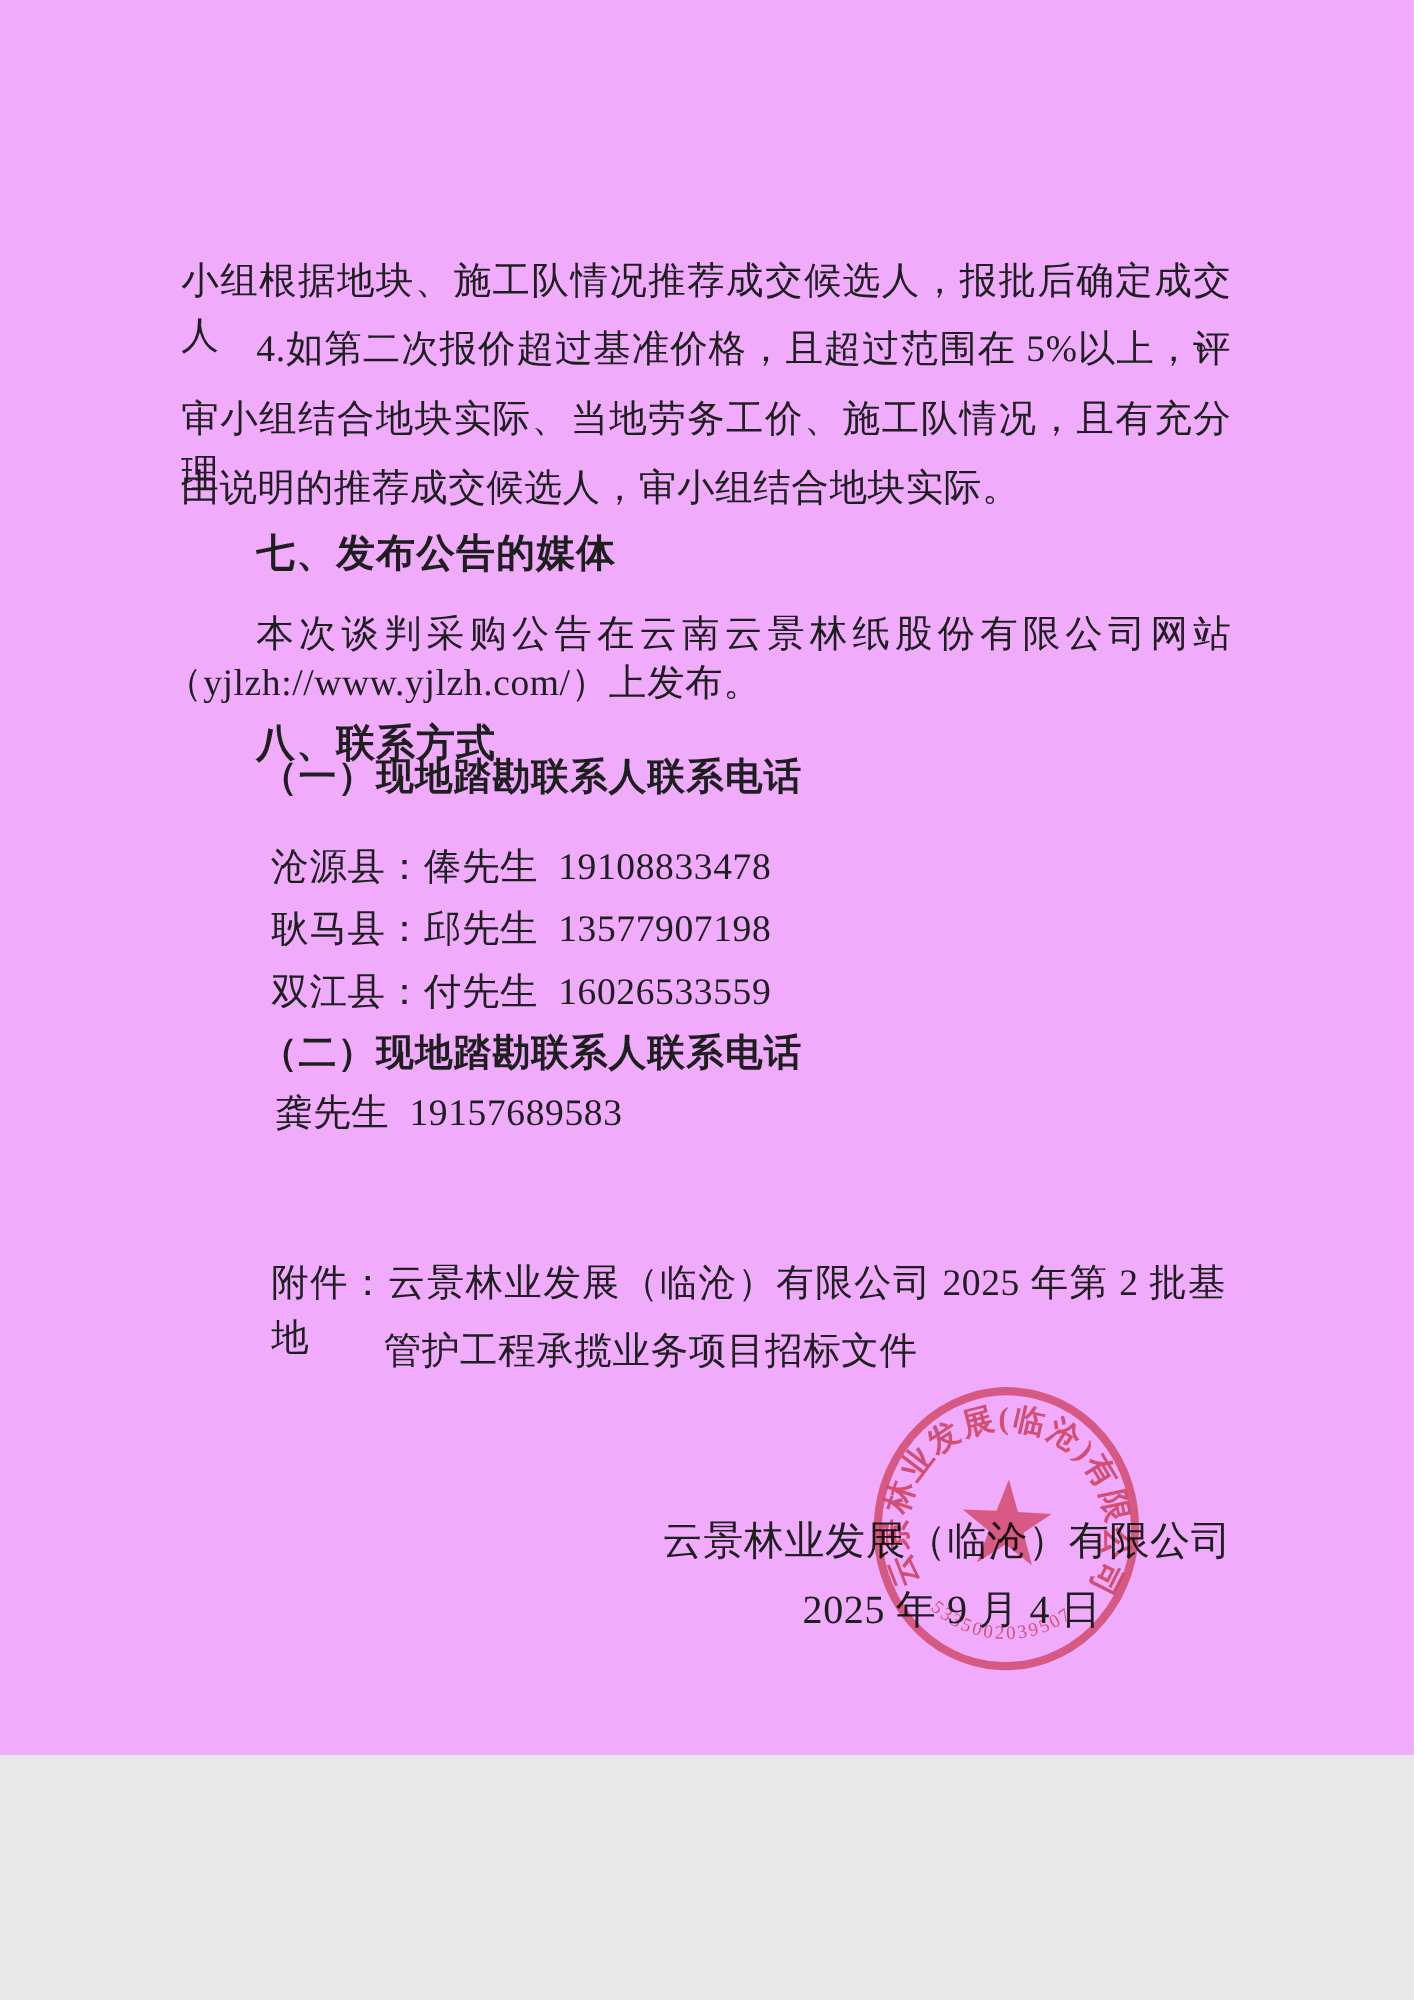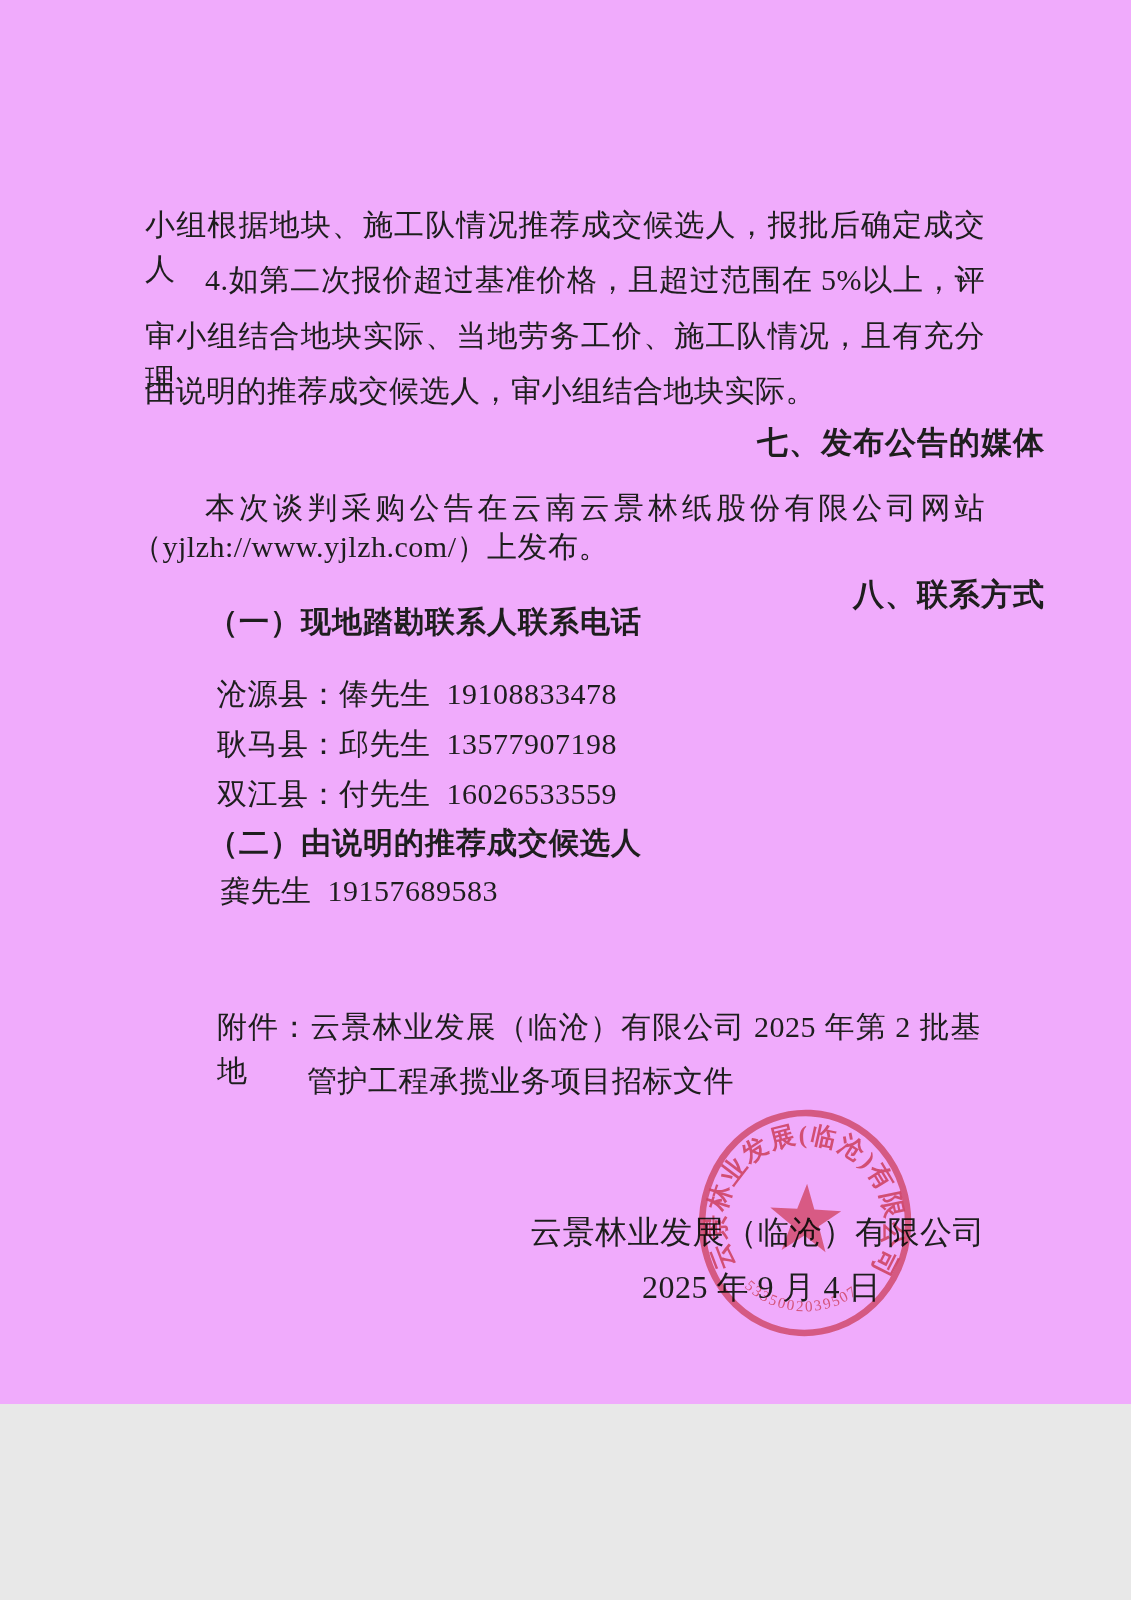--- a/index.html
+++ b/index.html
@@ -23,21 +23,20 @@
   .full{
     text-align:justify;
     text-align-last:justify;
   }
   .indent2{ padding-left:60px; box-sizing:border-box; }
   .heading{
     font-family:"Liberation Sans","DejaVu Sans",sans-serif;
     font-weight:bold;
     font-size:31px;
     letter-spacing:1px;
-    text-align:right;
   }
   .subheading{
     font-weight:bold;
     letter-spacing:1px;
   }
   .ws-pre{ white-space:pre; }
   .signature{ font-size:32px; }
   .footer{
     font-size:27px;
     letter-spacing:2px;
@@ -73,21 +72,21 @@
   <div class="line full indent2" style="top:486px">本次谈判采购公告在云南云景林纸股份有限公司网站</div>
   <div class="line" style="top:525px;left:132px">（yjlzh://www.yjlzh.com/）上发布。</div>
 
   <div class="line heading" style="top:573px;left:205px">八、联系方式</div>
 
   <div class="line subheading" style="top:600px;left:208px">（一）现地踏勘联系人联系电话</div>
   <div class="line ws-pre" style="top:672px;left:217px">沧源县：俸先生  19108833478</div>
   <div class="line ws-pre" style="top:722px;left:217px">耿马县：邱先生  13577907198</div>
   <div class="line ws-pre" style="top:772px;left:217px">双江县：付先生  16026533559</div>
 
-  <div class="line subheading" style="top:821px;left:208px">（二）由说明的推荐成交候选人</div>
+  <div class="line subheading" style="top:821px;left:208px">（二）现地踏勘联系人联系电话</div>
   <div class="line ws-pre" style="top:869px;left:220px">龚先生  19157689583</div>
 
   <div class="line full" style="top:1005px;left:217px;width:764px">附件：云景林业发展（临沧）有限公司 2025 年第 2 批基地</div>
   <div class="line" style="top:1059px;left:307px">管护工程承揽业务项目招标文件</div>
 
   <div class="line signature" style="top:1210px;left:530px;width:470px">云景林业发展（临沧）有限公司</div>
   <div class="line signature ws-pre" style="top:1265px;left:642px;width:360px">2025 年 9 月 4 日</div>
 
   <div class="seal">
     <svg viewBox="0 0 222 228" xmlns="http://www.w3.org/2000/svg">

